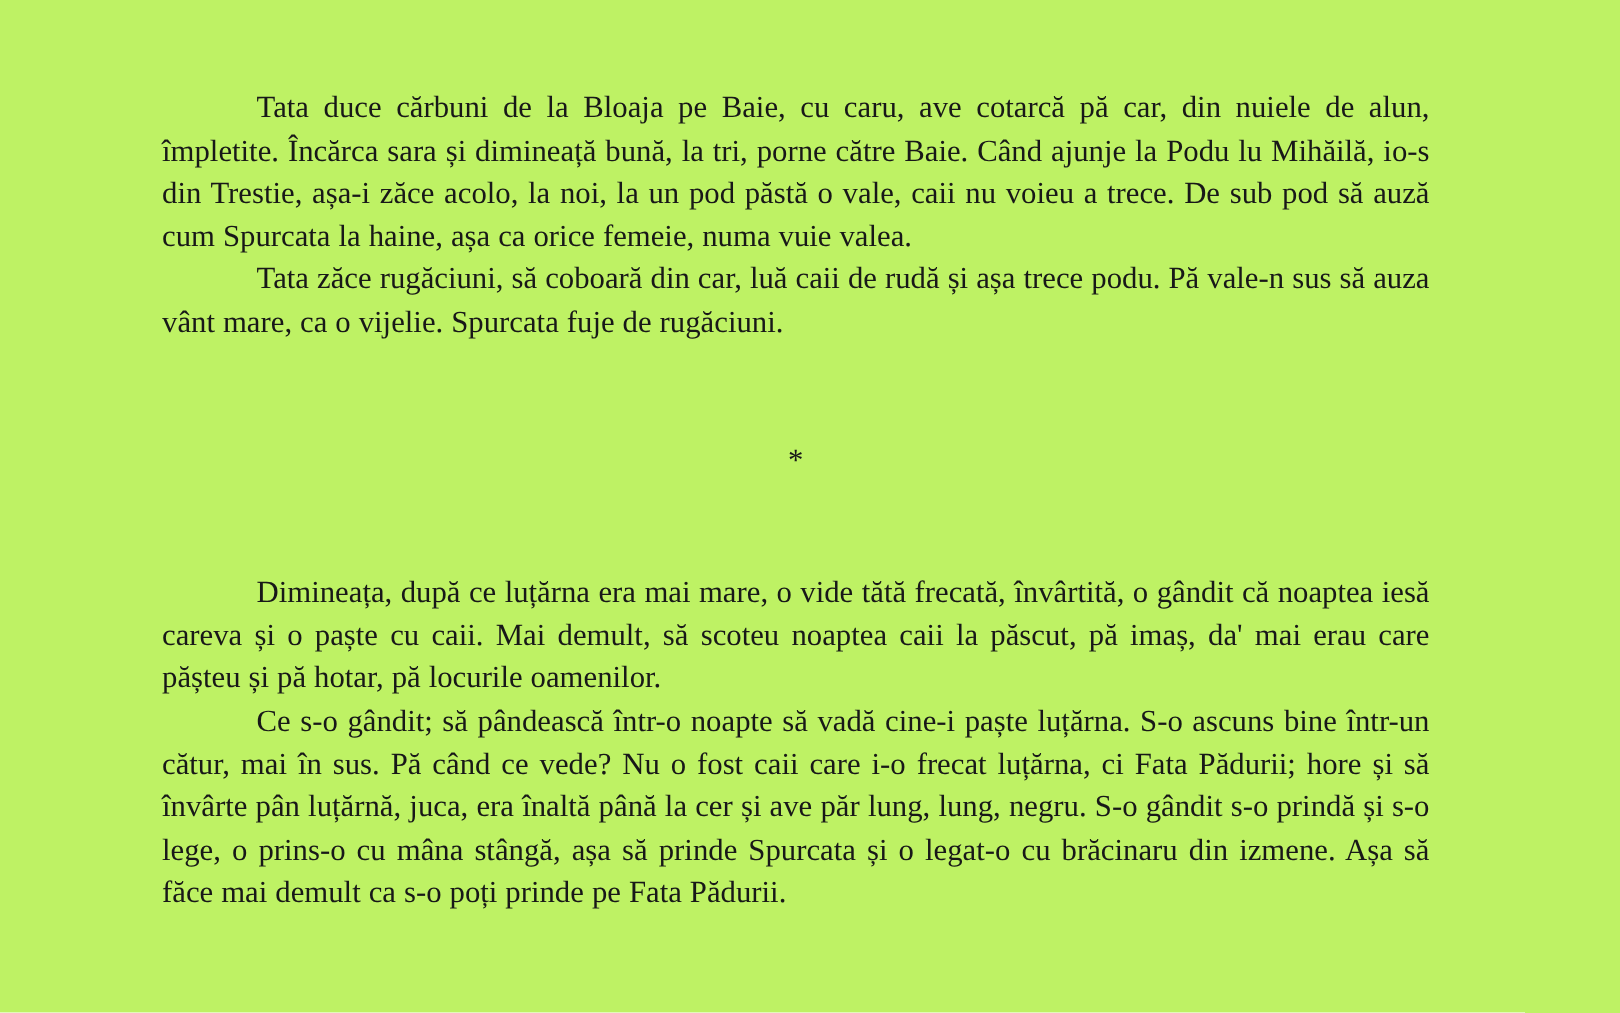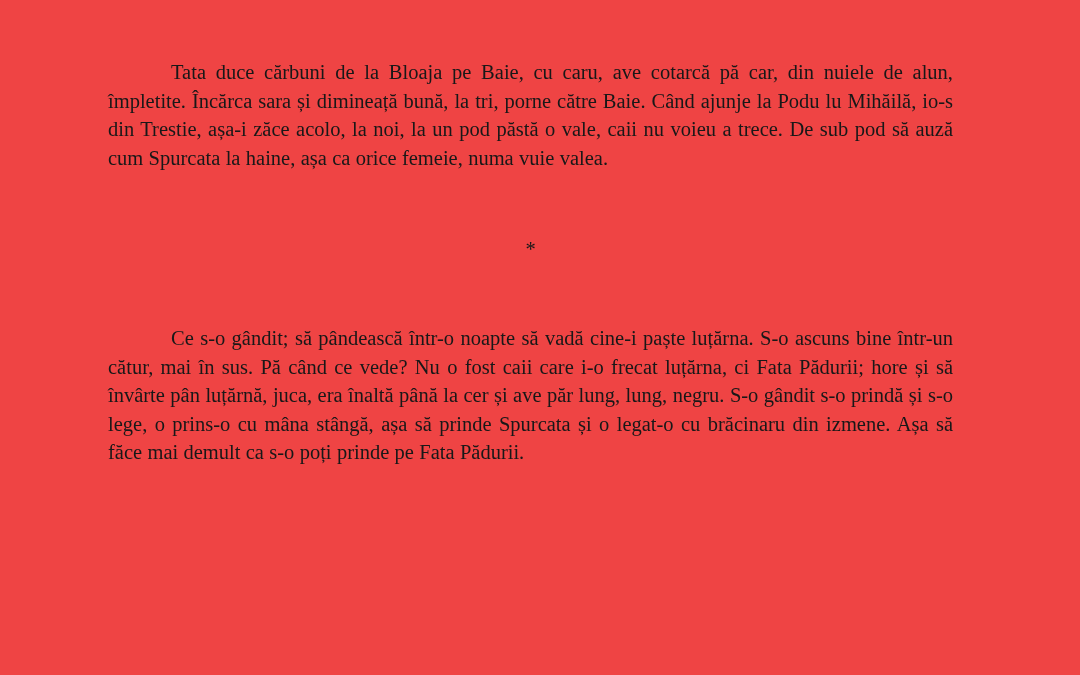--- a/index.html
+++ b/index.html
@@ -11,21 +11,21 @@
     width: 1080px;
     height: 675px;
     overflow: hidden;
     font-family: "Liberation Serif", "DejaVu Serif", serif;
     color: #1a1a1a;
   }
   .page {
     position: relative;
     width: 1080px;
     height: 675px;
-    background: #ef4444;
+    background: #bef264;
     overflow: hidden;
     text-decoration: underline;
   }
   .text-column {
     position: absolute;
     left: 108px;
     top: 58px;
     width: 845px;
   }
   p.para {
@@ -74,27 +74,29 @@
 </style>
 </head>
 <body>
 
 <div class="page">
 
   <div class="text-column">
 
     <p class="para">Tata duce cărbuni de la Bloaja pe Baie, cu caru, ave cotarcă pă car, din nuiele de alun, împletite. Încărca sara și dimineață bună, la tri, porne către Baie. Când ajunje la Podu lu Mihăilă, io-s din Trestie, așa-i zăce acolo, la noi, la un pod păstă o vale, caii nu voieu a trece. De sub pod să auză cum Spurcata la haine, așa ca orice femeie, numa vuie valea.</p>
 
+    <p class="para">Tata zăce rugăciuni, să coboară din car, luă caii de rudă și așa trece podu. Pă vale-n sus să auza vânt mare, ca o vijelie. Spurcata fuje de rugăciuni.</p>
 
     <div class="gap-before-star"></div>
 
     <p class="sep-star">*</p>
 
     <div class="gap-after-star"></div>
 
 
+    <p class="para">Dimineața, după ce luțărna era mai mare, o vide tătă frecată, învârtită, o gândit că noaptea iesă careva și o paște cu caii. Mai demult, să scoteu noaptea caii la păscut, pă imaș, da' mai erau care pășteu și pă hotar, pă locurile oamenilor.</p>
 
     <p class="para">Ce s-o gândit; să pândească într-o noapte să vadă cine-i paște luțărna. S-o ascuns bine într-un cătur, mai în sus. Pă când ce vede? Nu o fost caii care i-o frecat luțărna, ci Fata Pădurii; hore și să învârte pân luțărnă, juca, era înaltă până la cer și ave păr lung, lung, negru. S-o gândit s-o prindă și s-o lege, o prins-o cu mâna stângă, așa să prinde Spurcata și o legat-o cu brăcinaru din izmene. Așa să făce mai demult ca s-o poți prinde pe Fata Pădurii.</p>
 
   </div>
 
 
 </div>
 
 </body></html>

